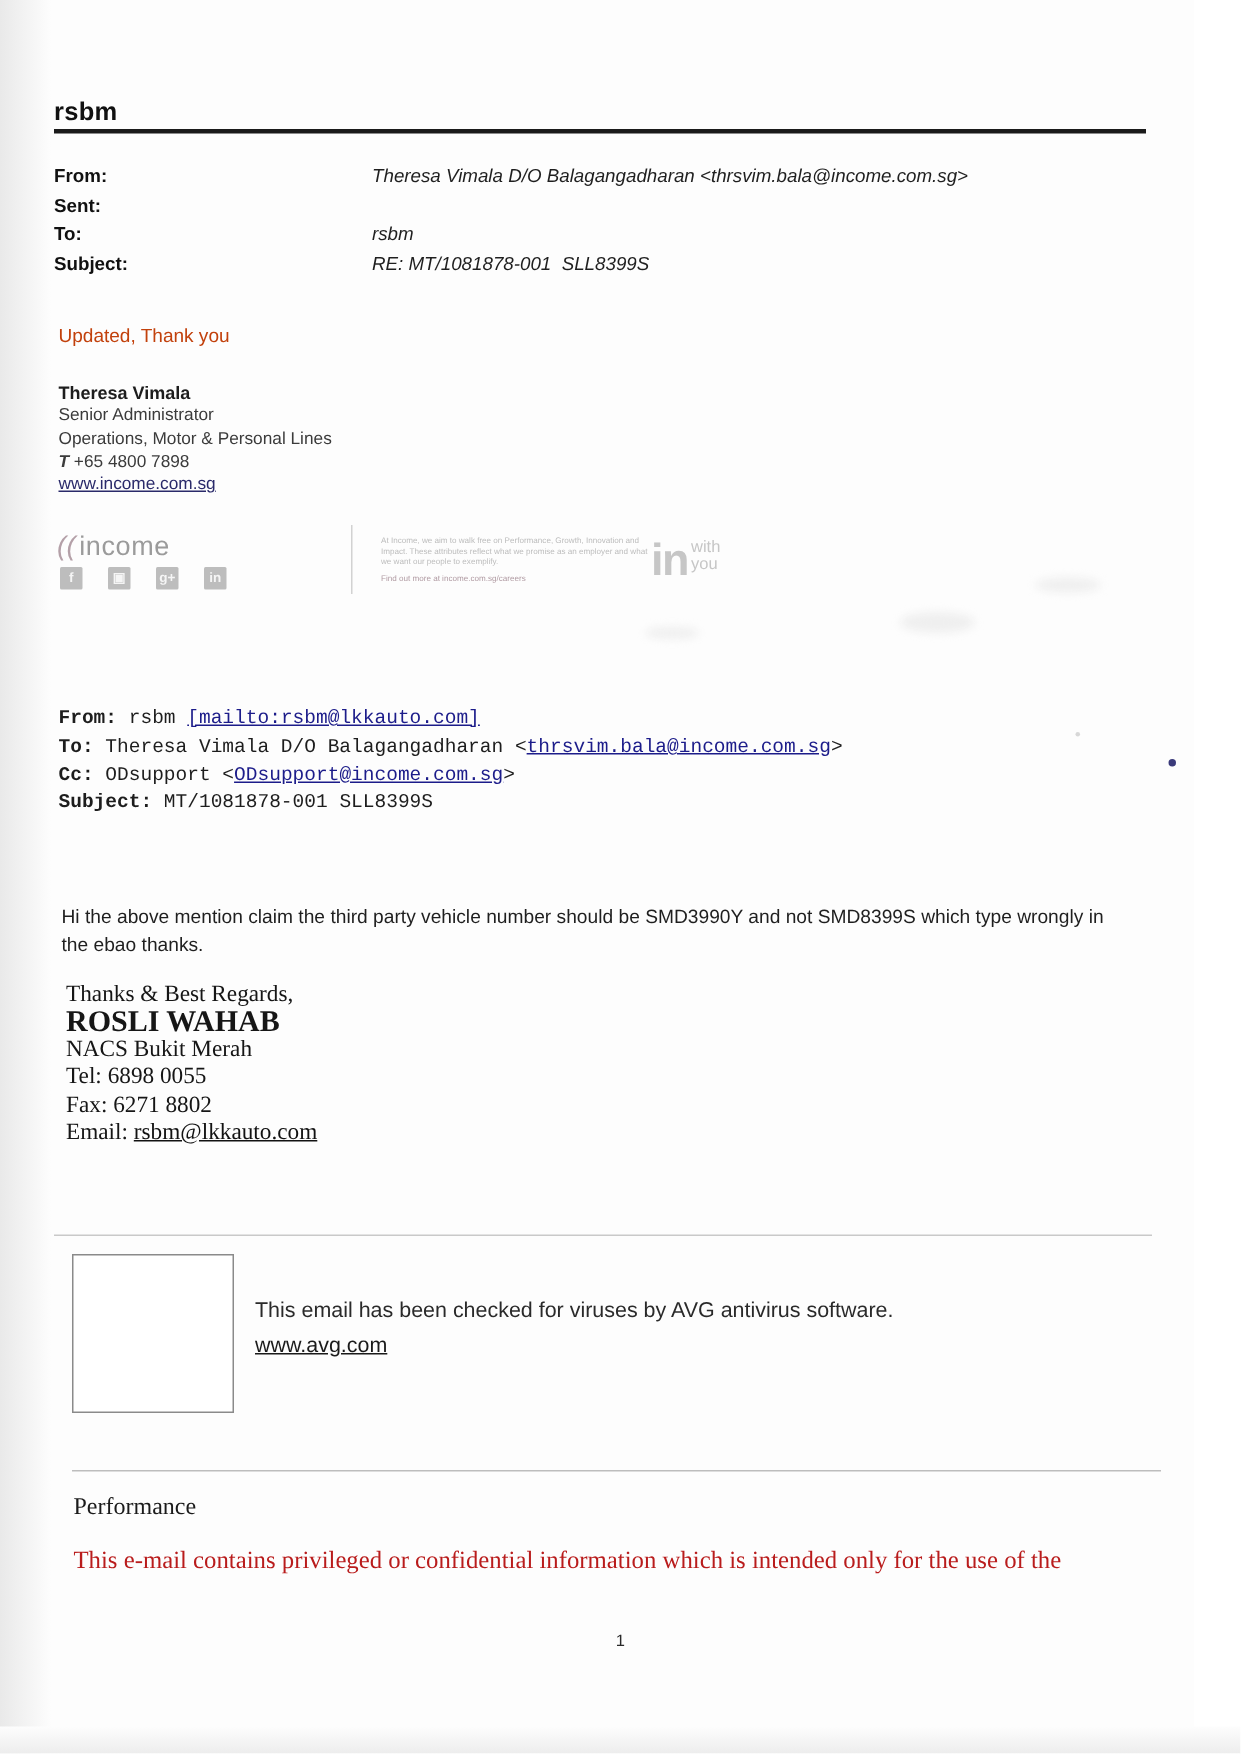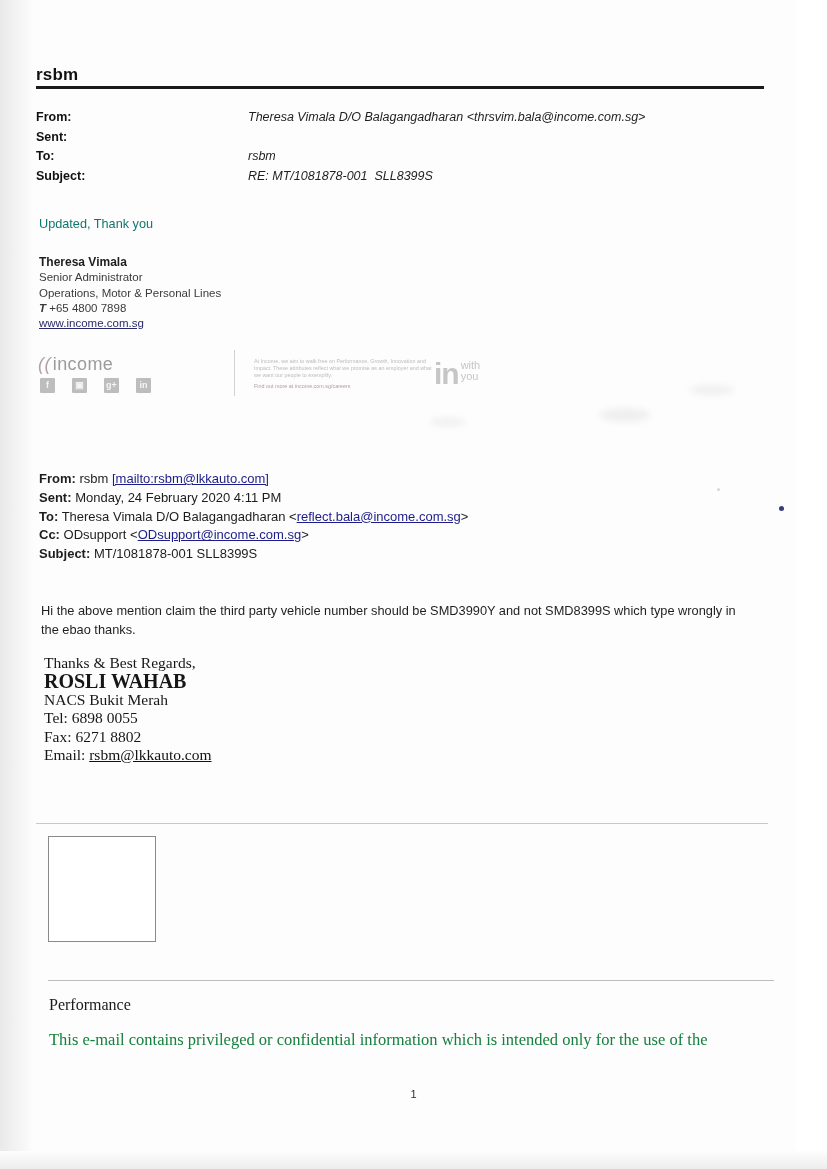--- a/index.html
+++ b/index.html
@@ -85,21 +85,21 @@
     color: #1f1f1f;
     white-space: pre;
     font-style: italic;
   }
 
   
   .msg-line {
     position: absolute;
     left: 39px;
     font-size: 12.7px;
-    color: #0f766e;
+    color: #c2410c;
   }
   #greeting { top: 217px; }
 
   .sig-block {
     position: absolute;
     left: 39px;
     top: 255px;
     font-size: 11.5px;
     line-height: 15.3px;
     color: #3b3b3b;
@@ -206,20 +206,21 @@
   }
 
   
   .quote-hdr {
     position: absolute;
     left: 39px;
     top: 470px;
     font-size: 13px;
     line-height: 18.8px;
     color: #1d1d1d;
+    font-family: Liberation Mono, monospace;
   }
   .quote-hdr .q-lab {
     font-weight: bold;
   }
   .q-link {
     color: #1c1c8a;
     text-decoration: underline;
   }
 
   .quote-body {
@@ -302,21 +303,21 @@
     color: #1b1b1b;
   }
   .disc-body {
     position: absolute;
     left: 49px;
     top: 1029px;
     width: 700px;
     font-family: "Liberation Serif", serif;
     font-size: 16.5px;
     line-height: 22px;
-    color: #15803d;
+    color: #b91c1c;
   }
 
   .page-num {
     position: absolute;
     left: 0;
     top: 1088px;
     width: 827px;
     text-align: center;
     font-size: 11px;
     color: #2a2a2a;
@@ -405,26 +406,22 @@
     <div class="smudge" style="left:430px; top:418px; width:36px; height:8px;"></div>
     <div class="speck" style="left:717px; top:488px; width:3px; height:3px;"></div>
     <div class="dot-mark"></div>
 
     <div class="quote-hdr">
       <div>
         <span class="q-lab">From:</span>
         <span>rsbm </span><span class="q-link">[mailto:rsbm@lkkauto.com]</span>
       </div>
       <div>
-        <span class="q-lab">Sent:</span>
-        <span>Monday, 24 February 2020 4:11 PM</span>
-      </div>
-      <div>
         <span class="q-lab">To:</span>
-        <span>Theresa Vimala D/O Balagangadharan &lt;</span><span class="q-link">reflect.bala@income.com.sg</span><span>&gt;</span>
+        <span>Theresa Vimala D/O Balagangadharan &lt;</span><span class="q-link">thrsvim.bala@income.com.sg</span><span>&gt;</span>
       </div>
       <div>
         <span class="q-lab">Cc:</span>
         <span>ODsupport &lt;</span><span class="q-link">ODsupport@income.com.sg</span><span>&gt;</span>
       </div>
       <div>
         <span class="q-lab">Subject:</span>
         <span>MT/1081878-001 SLL8399S</span>
       </div>
     </div>
@@ -444,20 +441,24 @@
         <span>6271 8802</span>
       </div>
       <div>
         <span>Email:</span>
         <span class="serif-link">rsbm@lkkauto.com</span>
       </div>
     </div>
 
     <div class="avg-rule-top"></div>
     <div class="avg-box"></div>
+    <div class="avg-text">
+      <div>This email has been checked for viruses by AVG antivirus software.</div>
+      <div class="avg-link">www.avg.com</div>
+    </div>
 
     <div class="disc-rule"></div>
     <div class="disc-title">Performance</div>
     <div class="disc-body">This e-mail contains privileged or confidential information which is intended only for the use of the</div>
 
     <div class="page-num">1</div>
   </div>
 </div>
 
 </body></html>

